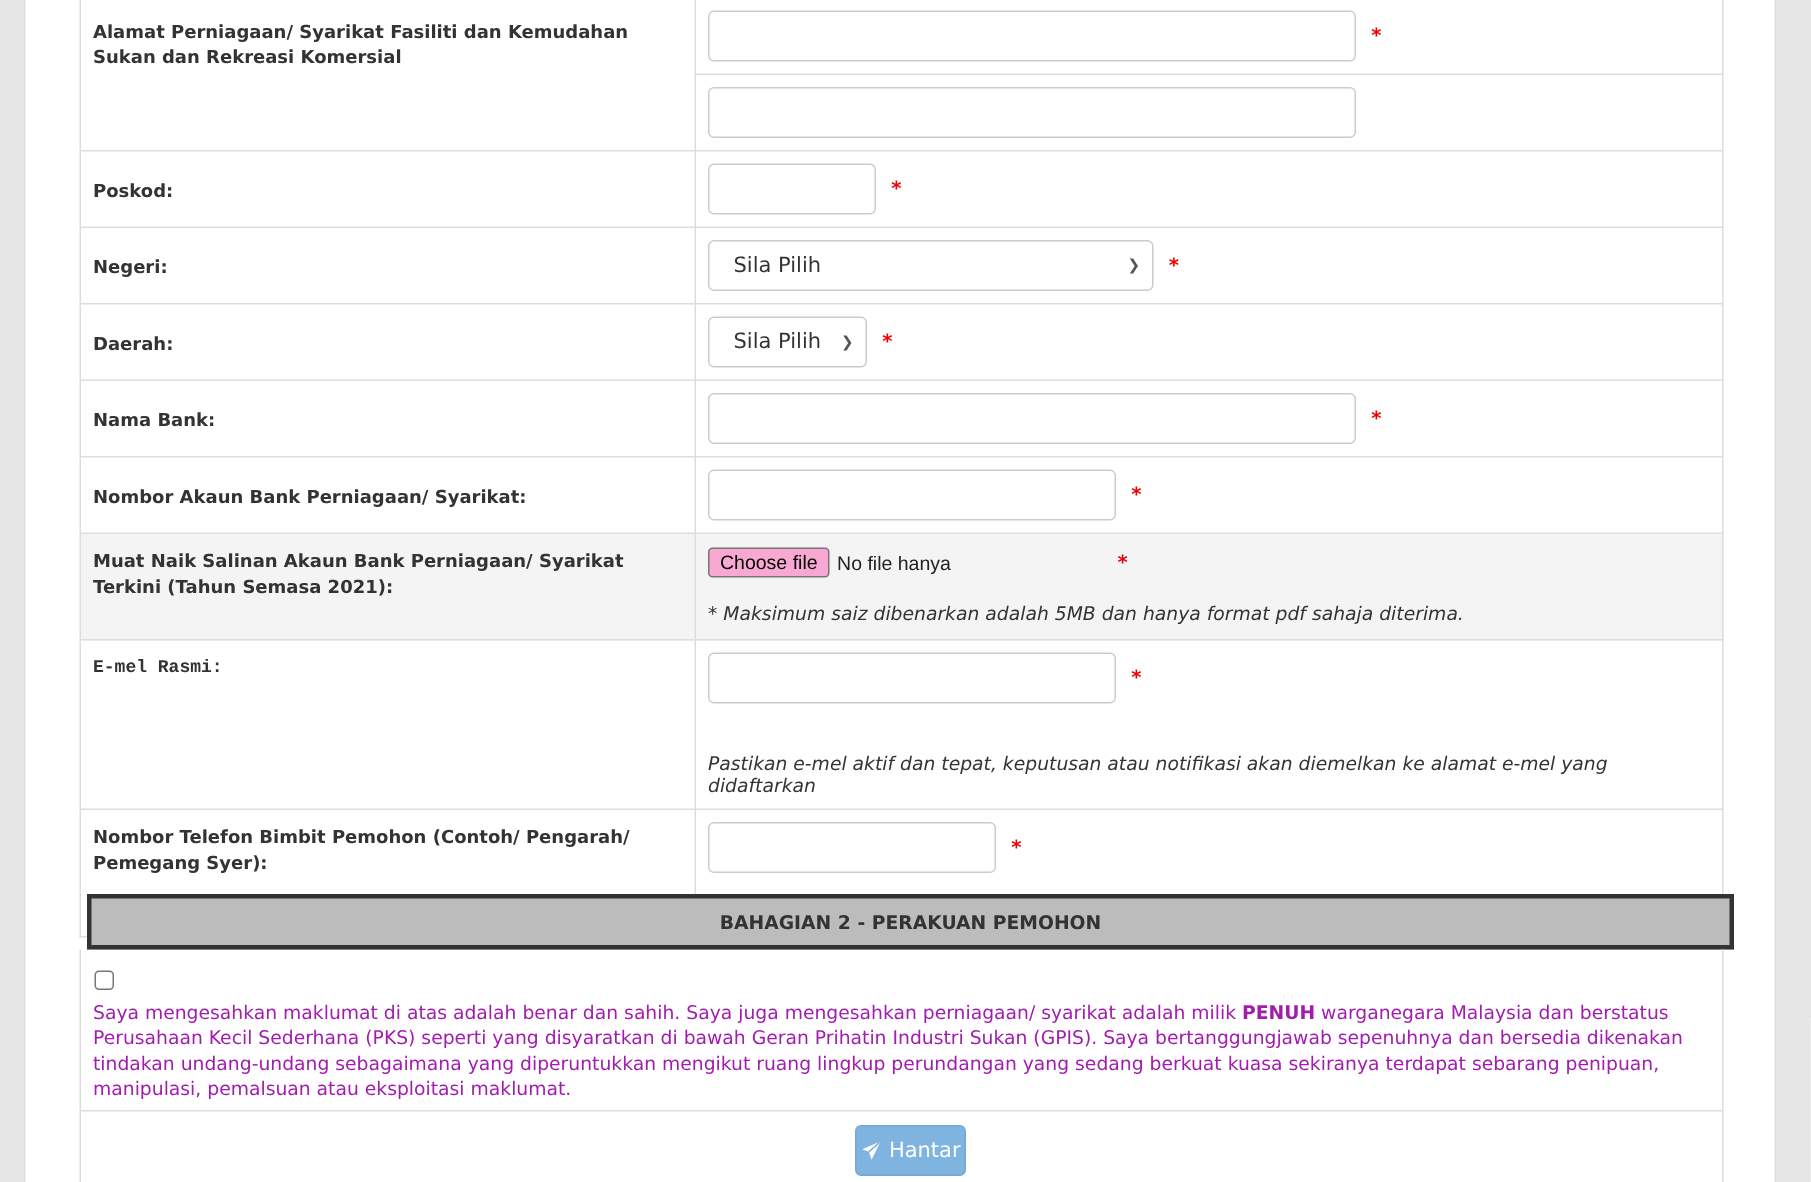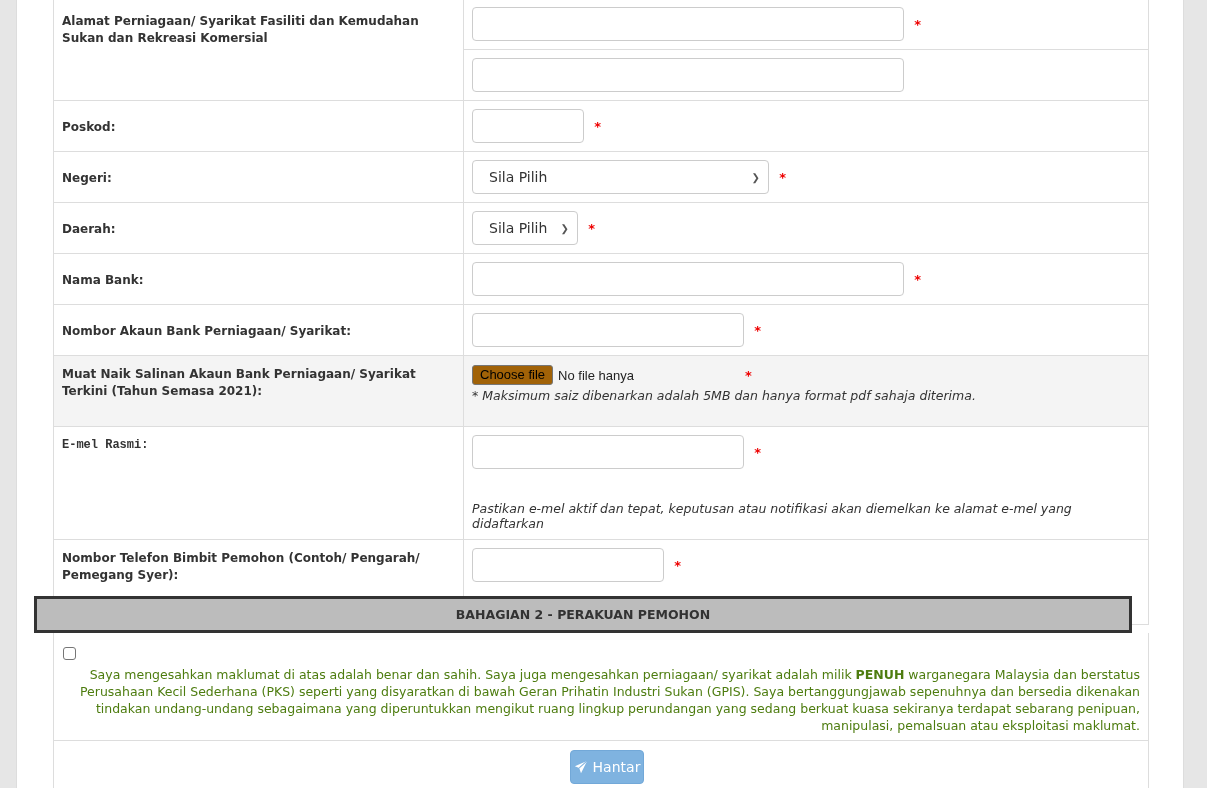--- a/index.html
+++ b/index.html
@@ -58,41 +58,41 @@
     font-size: 14px; color: #333;
     vertical-align: middle;
     text-align: center;
   }
   .chev { font-size: 10px; color: #555; }
   .file-row { display: flex; align-items: center; height: 20px; }
   .file-btn {
     font-family: "Liberation Sans", sans-serif;
     font-size: 13px;
     border: 1px solid #767676; border-radius: 3px;
-    background: #a16207; padding: 1px 7px; height: 20px; line-height: 16px;
+    background: #f9a8d4; padding: 1px 7px; height: 20px; line-height: 16px;
     color: #000;
   }
   .file-txt { font-family: "Liberation Sans", sans-serif; font-size: 13px; margin-left: 5px; color: #222; width: 180px; }
   .help { font-style: italic; font-size: 12.5px; color: #333; }
   .section {
-    position: absolute; left: 17px; top: 596px;
+    position: absolute; left: 41px; top: 596px;
     width: 1098px; height: 37px;
     background: #bcbcbc;
     border: 3px solid #333;
     text-align: center;
     font-weight: bold; font-size: 12.5px;
     line-height: 31px;
     color: #333;
   }
   .decl {
     position: absolute; left: 36px; top: 633px;
     width: 1096px; height: 108px;
     border-left: 1px solid #ddd; border-right: 1px solid #ddd; border-bottom: 1px solid #ddd;
     padding: 12px 8px 0 8px;
-    font-size: 12.5px; line-height: 17px; color: #4d7c0f; text-align: right;
+    font-size: 12.5px; line-height: 17px; color: #a21caf;
   }
   .cb {
     width: 13px; height: 13px; border: 1px solid #767676; border-radius: 3px;
     background: #fff; margin: 2px 0 6px 1px;
   }
   .submit-row {
     position: absolute; left: 36px; top: 741px;
     width: 1096px; height: 60px;
     border-left: 1px solid #ddd; border-right: 1px solid #ddd;
   }
@@ -165,21 +165,21 @@
       </td>
     </tr>
     <tr class="grey">
       <td class="lbl" style="padding-top:10px !important;">Muat Naik Salinan Akaun Bank Perniagaan/ Syarikat Terkini (Tahun Semasa 2021):</td>
       <td class="fld" style="height:71px; padding-top:9px !important;">
         <div class="file-row">
           <span class="file-btn">Choose file</span>
           <span class="file-txt">No file hanya</span>
           <span class="req" style="margin-left:7px;">*</span>
         </div>
-        <div class="help" style="margin-top:3px;">* Maksimum saiz dibenarkan adalah 5MB dan hanya format pdf sahaja diterima.</div>
+        <div class="help" style="margin-top:16px;">* Maksimum saiz dibenarkan adalah 5MB dan hanya format pdf sahaja diterima.</div>
       </td>
     </tr>
     <tr>
       <td class="lbl" style="padding-top:10px !important;font-family:Liberation Mono, monospace;">E-mel Rasmi:</td>
       <td class="fld" style="height:85px;">
         <input class="inp" style="width: 272px;" value="">
         <span class="req">*</span>
         <div class="help" style="margin-top:32px;">Pastikan e-mel aktif dan tepat, keputusan atau notifikasi akan diemelkan ke alamat e-mel yang didaftarkan</div>
       </td>
     </tr>

